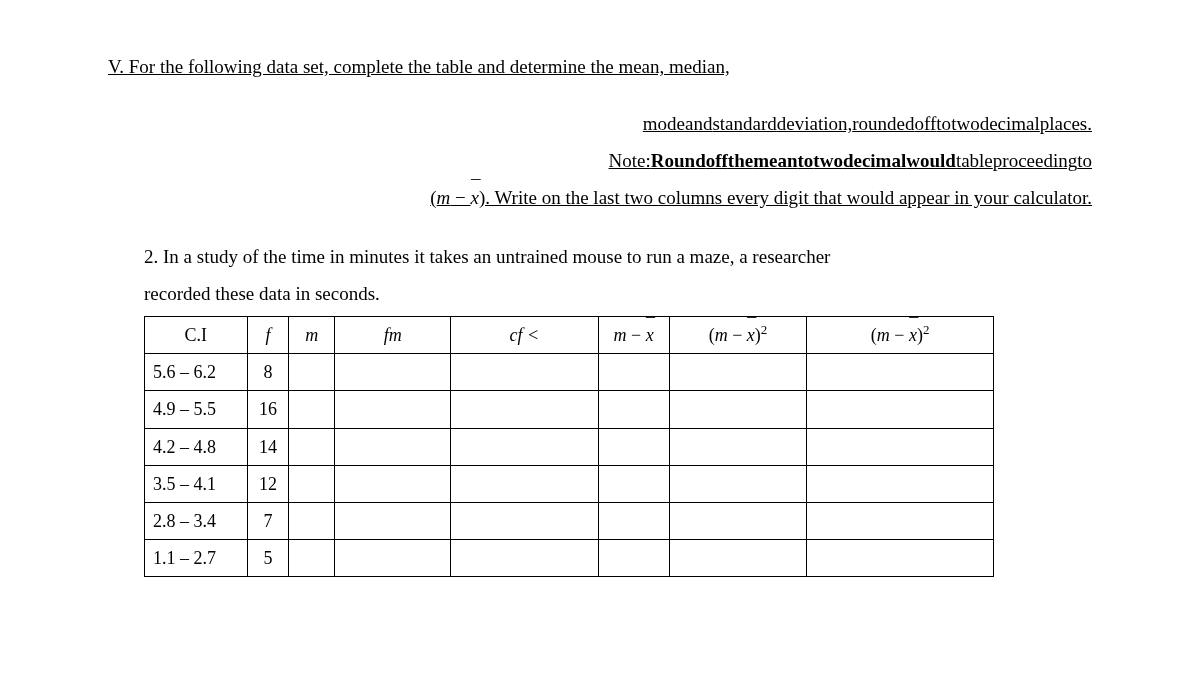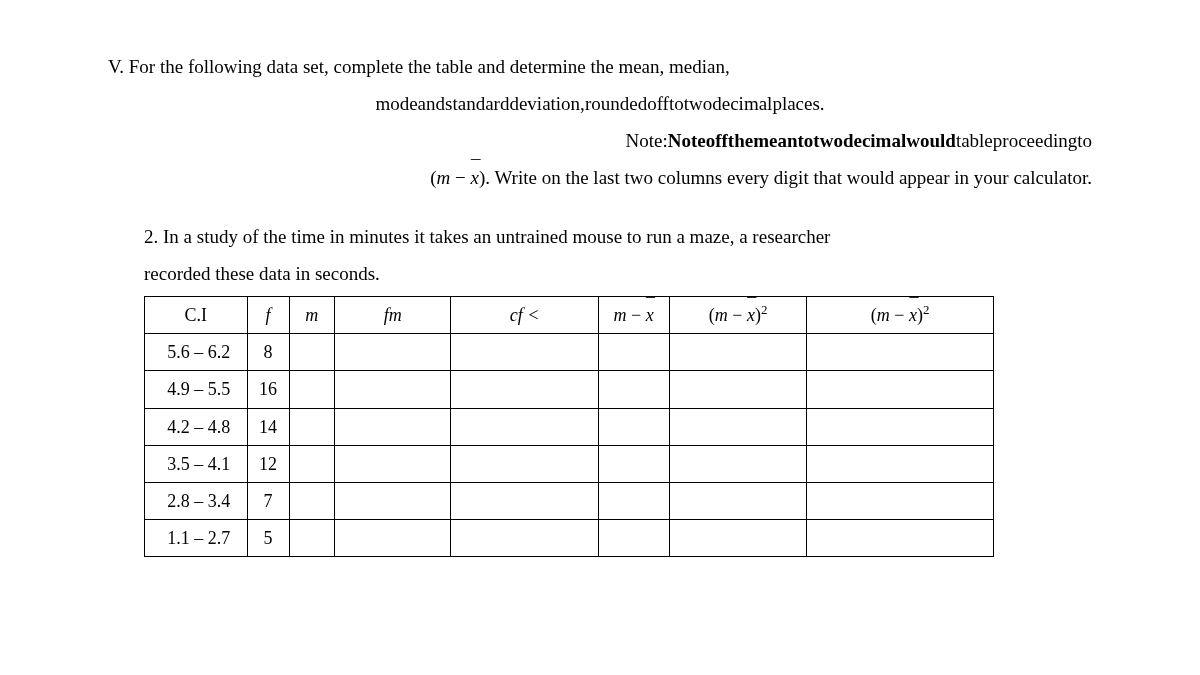--- a/index.html
+++ b/index.html
@@ -9,24 +9,26 @@
       width: 1200px;
       height: 675px;
       padding: 48px 108px 40px 108px;
       color: #000;
       font-size: 19px;
       line-height: 1.95;
     }
     .intro-text {
       text-align: justify;
       text-justify: inter-word;
+      text-decoration: underline;
     }
     .intro-line {
       display: flex;
-      justify-content: center;
+      justify-content: flex-end;
+      margin-top: 20px;
     }
     .intro-line span { white-space: nowrap; }
     .note-line {
       display: flex;
       justify-content: flex-end;
     }
     .bold { font-weight: bold; }
     .math-i { font-style: italic; font-family: "Times New Roman", Georgia, serif; }
     .last-line { text-align: right; }
     .q2-block {
@@ -51,21 +53,21 @@
     }
     th { text-align: center; }
     .head-ci { width: 104px; }
     .head-f { width: 42px; }
     .head-m { width: 46px; }
     .head-fm { width: 118px; }
     .head-cf { width: 150px; }
     .head-mx { width: 72px; }
     .head-mx2 { width: 140px; }
     .head-fmx2 { width: 190px; }
-    .col-ci { text-align: center; padding-left: 14px; }
+    .col-ci { text-align: left; padding-left: 8px; }
     .col-f { text-align: center; }
     .xbar { font-style: italic; position: relative; display: inline-block; }
     .xbar::before {
       content: "¯";
       position: absolute;
       top: -0.58em;
       left: 0.02em;
       font-style: normal;
     }
     .sup { font-size: 0.72em; vertical-align: super; line-height: 0; }
@@ -82,21 +84,21 @@
     <span>deviation,</span>
     <span>rounded</span>
     <span>off</span>
     <span>to</span>
     <span>two</span>
     <span>decimal</span>
     <span>places.</span>
   </div>
   <div class="note-line">
     <span>Note:</span>
-    <span class="bold">Note</span>
+    <span class="bold">Round</span>
     <span class="bold">off</span>
     <span class="bold">the</span>
     <span class="bold">mean</span>
     <span class="bold">to</span>
     <span class="bold">two</span>
     <span class="bold">decimal</span>
     <span class="bold">would</span>
     <span>table</span>
     <span>proceeding</span>
     <span>to</span>

